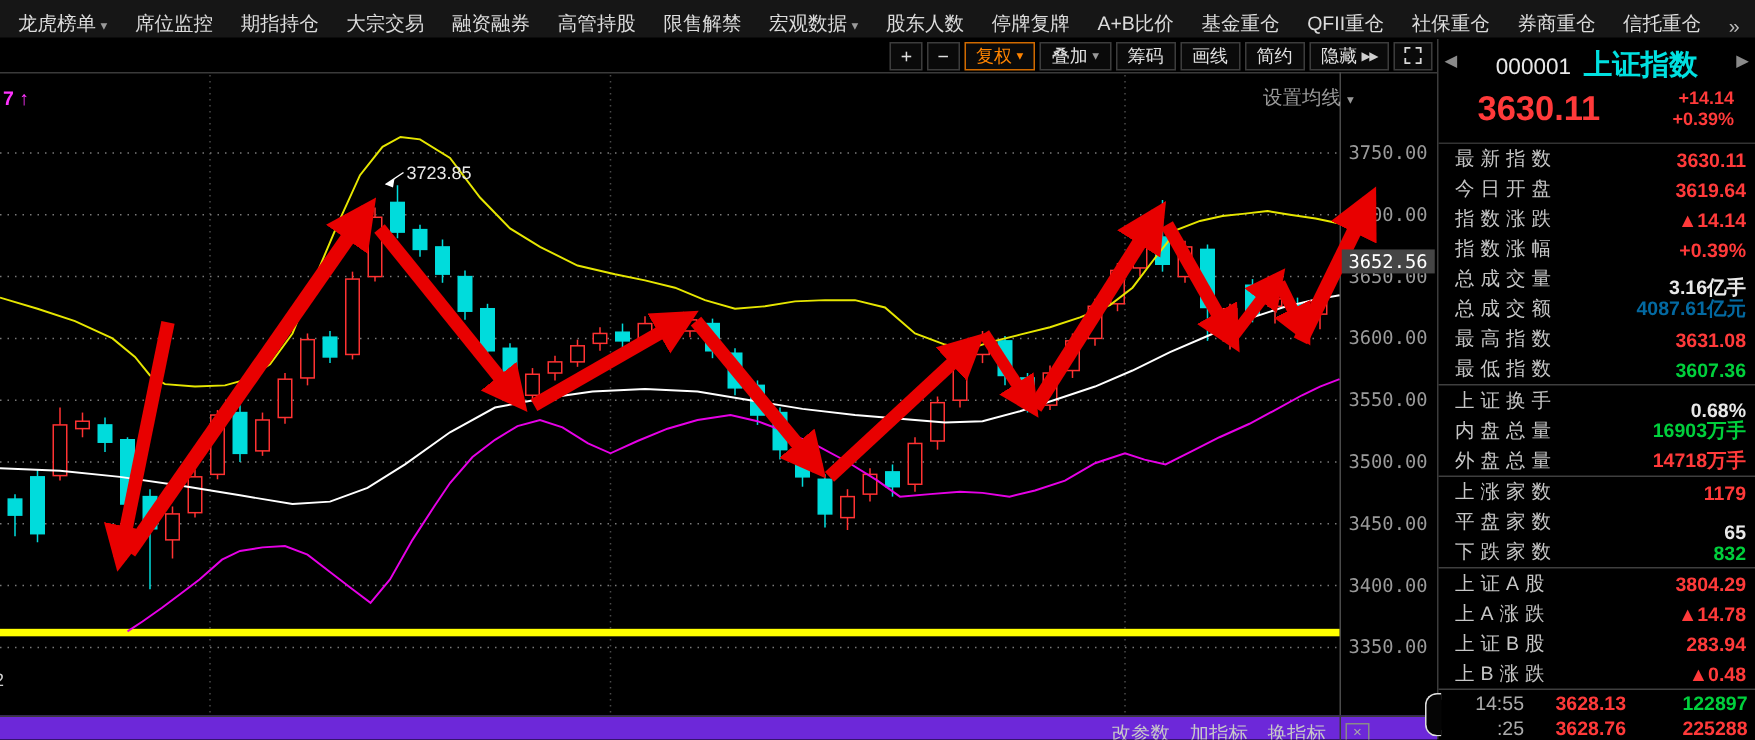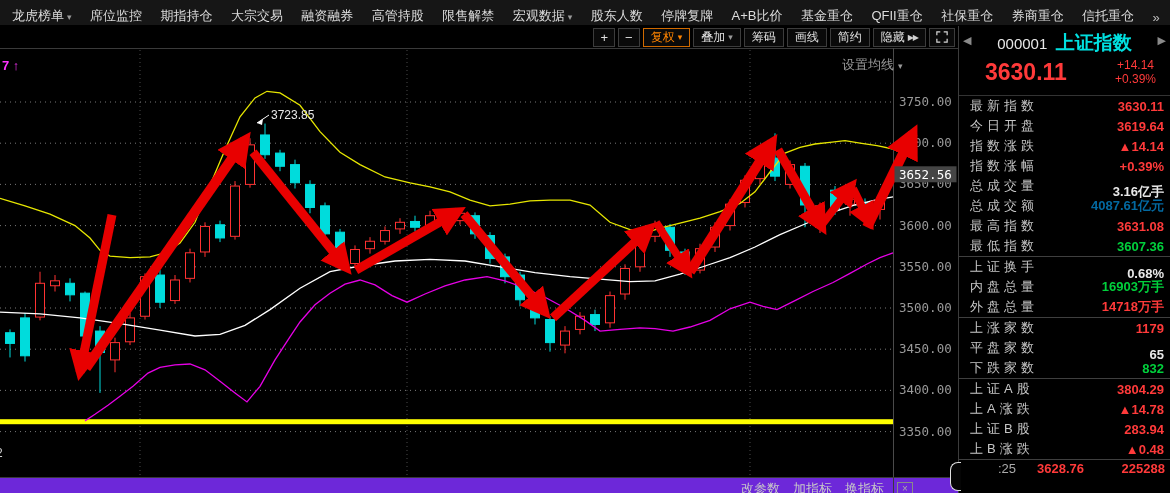--- a/index.html
+++ b/index.html
@@ -35,21 +35,21 @@
   
   .panel{width:212px;background:#000;border-left:1px solid #3c3c3c;position:relative;box-sizing:border-box;}
   .phead{height:69px;border-bottom:1px solid #333;position:relative;}
   .nav-arrow{position:absolute;top:8px;color:#8a8a8a;font-size:11px;cursor:default;}
   .nav-prev{left:4px;} .nav-next{right:4px;}
   .ph1{text-align:center;padding-top:4px;white-space:nowrap;}
   .code{color:#e8e8e8;font-size:15px;}
   .iname{color:#00e0e0;font-size:19px;font-weight:700;margin-left:4px;}
   .ph2{display:flex;align-items:center;padding:2px 14px 0 26px;justify-content:space-between;}
   .bigpx{color:#ff3a3a;font-size:23px;font-weight:700;}
-  .chg{color:#ff3a3a;font-size:12px;font-weight:400;text-align:center;line-height:14px;}
+  .chg{color:#ff3a3a;font-size:12px;font-weight:700;text-align:right;line-height:14px;}
   .rows{}
   .prow{height:20px;display:flex;align-items:center;justify-content:space-between;padding:0 6px 0 11px;}
   .prow .lb{color:#c6c6c6;font-size:13px;letter-spacing:4px;}
   .prow .vl{font-size:13px;font-weight:700;}
   .sep{border-top:1px solid #3f3f3f;}
   .c-red{color:#ff3a3a;} .c-green{color:#00d03c;} .c-cyan{color:#0369a1;} .c-white{color:#e8e8e8;margin-top:12px;}
   .ticks{border-top:1px solid #3f3f3f;}
   .trow{height:17px;display:flex;align-items:center;font-size:13px;font-weight:700;padding:0 5px 0 9px;}
   .trow .tt{width:48px;color:#aaa;font-weight:400;text-align:right;}
   .trow .tp{flex:1;text-align:center;}
@@ -396,19 +396,24 @@
           <span class="lb">上证B股</span>
           <span class="vl c-red">283.94</span>
         </div>
         <div class="prow">
           <span class="lb">上B涨跌</span>
           <span class="vl c-red">▲0.48</span>
         </div>
       </div>
     <div class="ticks">
         <div class="trow">
+          <span class="tt">14:55</span>
+          <span class="tp c-red">3628.13</span>
+          <span class="tv c-green">122897</span>
+        </div>
+        <div class="trow">
           <span class="tt">:25</span>
           <span class="tp c-red">3628.76</span>
           <span class="tv c-red">225288</span>
         </div>
       </div>
   </div>
 </div>
 
 </body></html>

